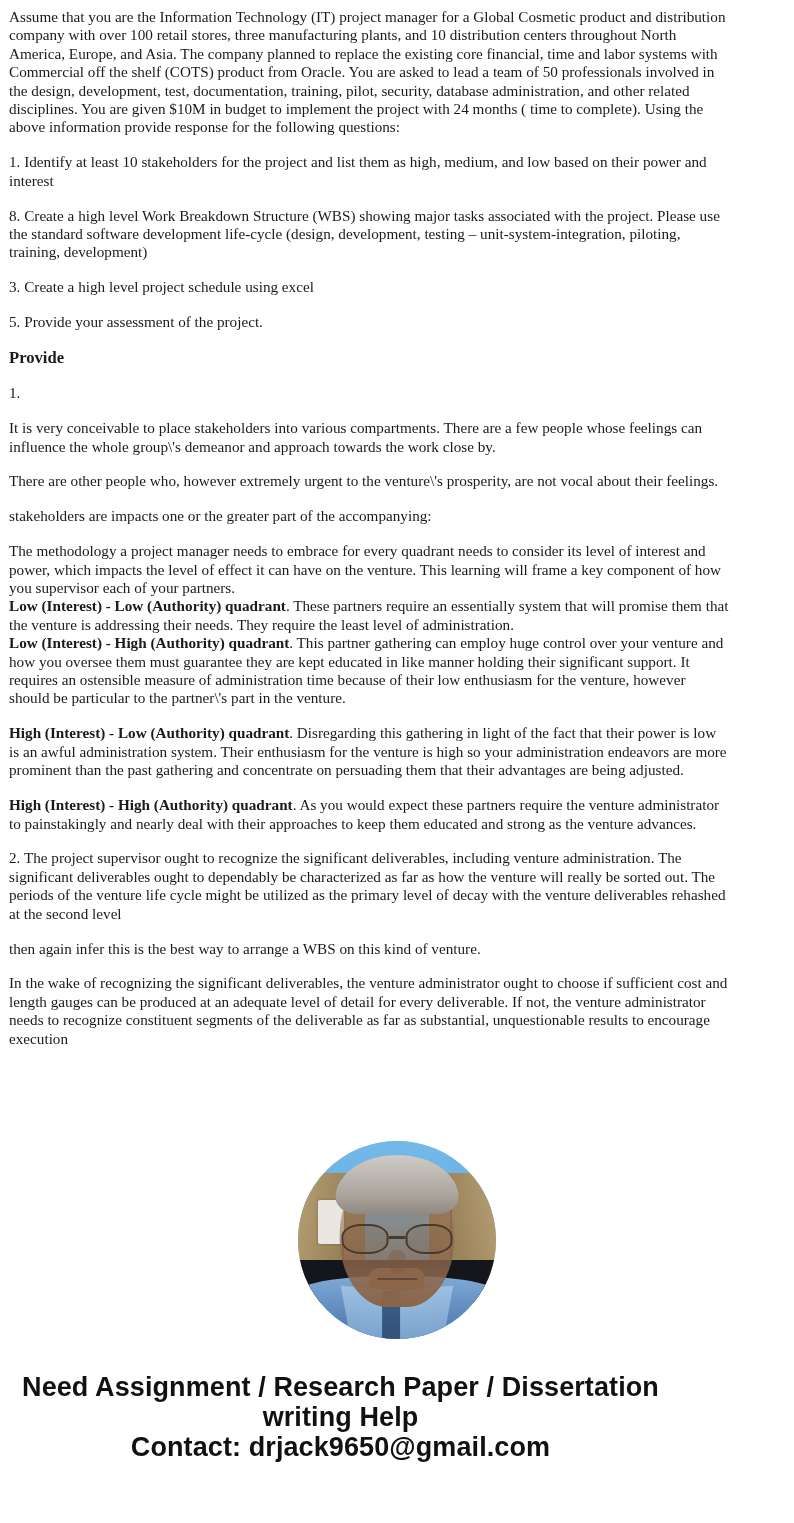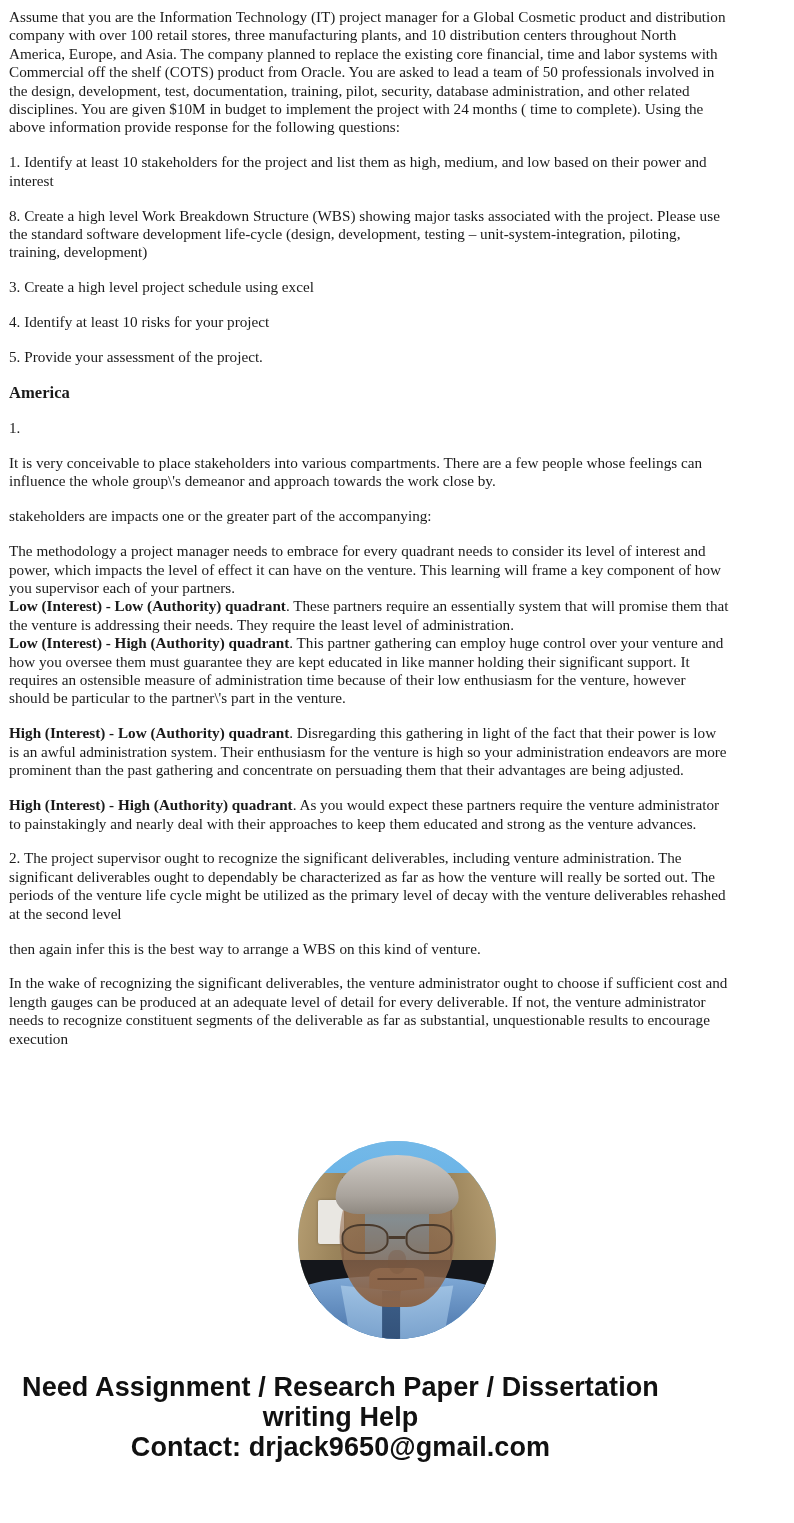--- a/index.html
+++ b/index.html
@@ -253,28 +253,28 @@
 <div class="page">
 
   <div class="article-clip">
     <div class="article">
 
       <p class="para">Assume that you are the Information Technology (IT) project manager for a Global Cosmetic product and distribution company with over 100 retail stores, three manufacturing plants, and 10 distribution centers throughout North America, Europe, and Asia. The company planned to replace the existing core financial, time and labor systems with Commercial off the shelf (COTS) product from Oracle. You are asked to lead a team of 50 professionals involved in the design, development, test, documentation, training, pilot, security, database administration, and other related disciplines. You are given $10M in budget to implement the project with 24 months ( time to complete). Using the above information provide response for the following questions:</p>
 
       <p class="para">1. Identify at least 10 stakeholders for the project and list them as high, medium, and low based on their power and interest</p>
       <p class="para">8. Create a high level Work Breakdown Structure (WBS) showing major tasks associated with the project. Please use the standard software development life-cycle (design, development, testing – unit-system-integration, piloting, training, development)</p>
       <p class="para">3. Create a high level project schedule using excel</p>
-      <p class="para">4. Identify at least 10 risks for your project</p>
       <p class="para">5. Provide your assessment of the project.</p>
 
-      <h2 class="h-solution">America</h2>
+      <h2 class="h-solution">Provide</h2>
 
       <p class="numbering">1.</p>
 
       <p class="para">It is very conceivable to place stakeholders into various compartments. There are a few people whose feelings can influence the whole group\'s demeanor and approach towards the work close by.</p>
+      <p class="para">There are other people who, however extremely urgent to the venture\'s prosperity, are not vocal about their feelings.</p>
       <p class="para">stakeholders are impacts one or the greater part of the accompanying:</p>
       <p class="para tight">The methodology a project manager needs to embrace for every quadrant needs to consider its level of interest and power, which impacts the level of effect it can have on the venture. This learning will frame a key component of how you supervisor each of your partners.</p>
 
       <p class="para tight"><span class="lead">Low (Interest) - Low (Authority) quadrant</span><span>. These partners require an essentially system that will promise them that the venture is addressing their needs. They require the least level of administration.</span></p>
 
       <p class="para"><span class="lead">Low (Interest) - High (Authority) quadrant</span><span>. This partner gathering can employ huge control over your venture and how you oversee them must guarantee they are kept educated in like manner holding their significant support. It requires an ostensible measure of administration time because of their low enthusiasm for the venture, however should be particular to the partner\'s part in the venture.</span></p>
 
       <p class="para"><span class="lead">High (Interest) - Low (Authority) quadrant</span><span>. Disregarding this gathering in light of the fact that their power is low is an awful administration system. Their enthusiasm for the venture is high so your administration endeavors are more prominent than the past gathering and concentrate on persuading them that their advantages are being adjusted.</span></p>
 
       <p class="para"><span class="lead">High (Interest) - High (Authority) quadrant</span><span>. As you would expect these partners require the venture administrator to painstakingly and nearly deal with their approaches to keep them educated and strong as the venture advances.</span></p>

